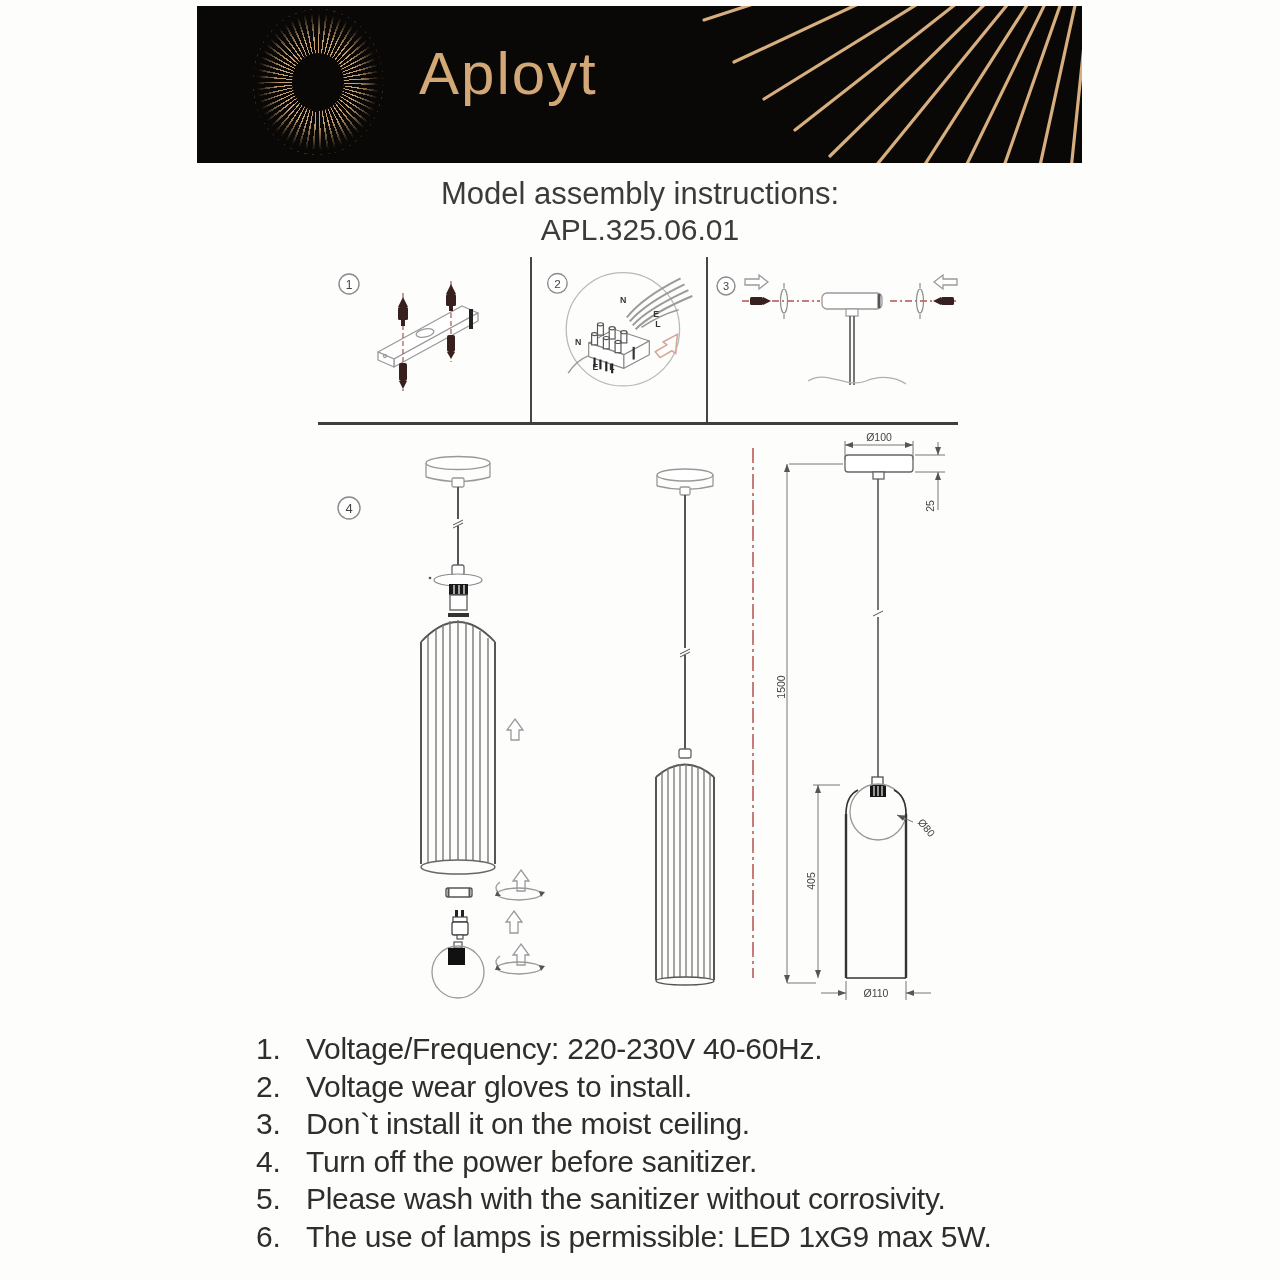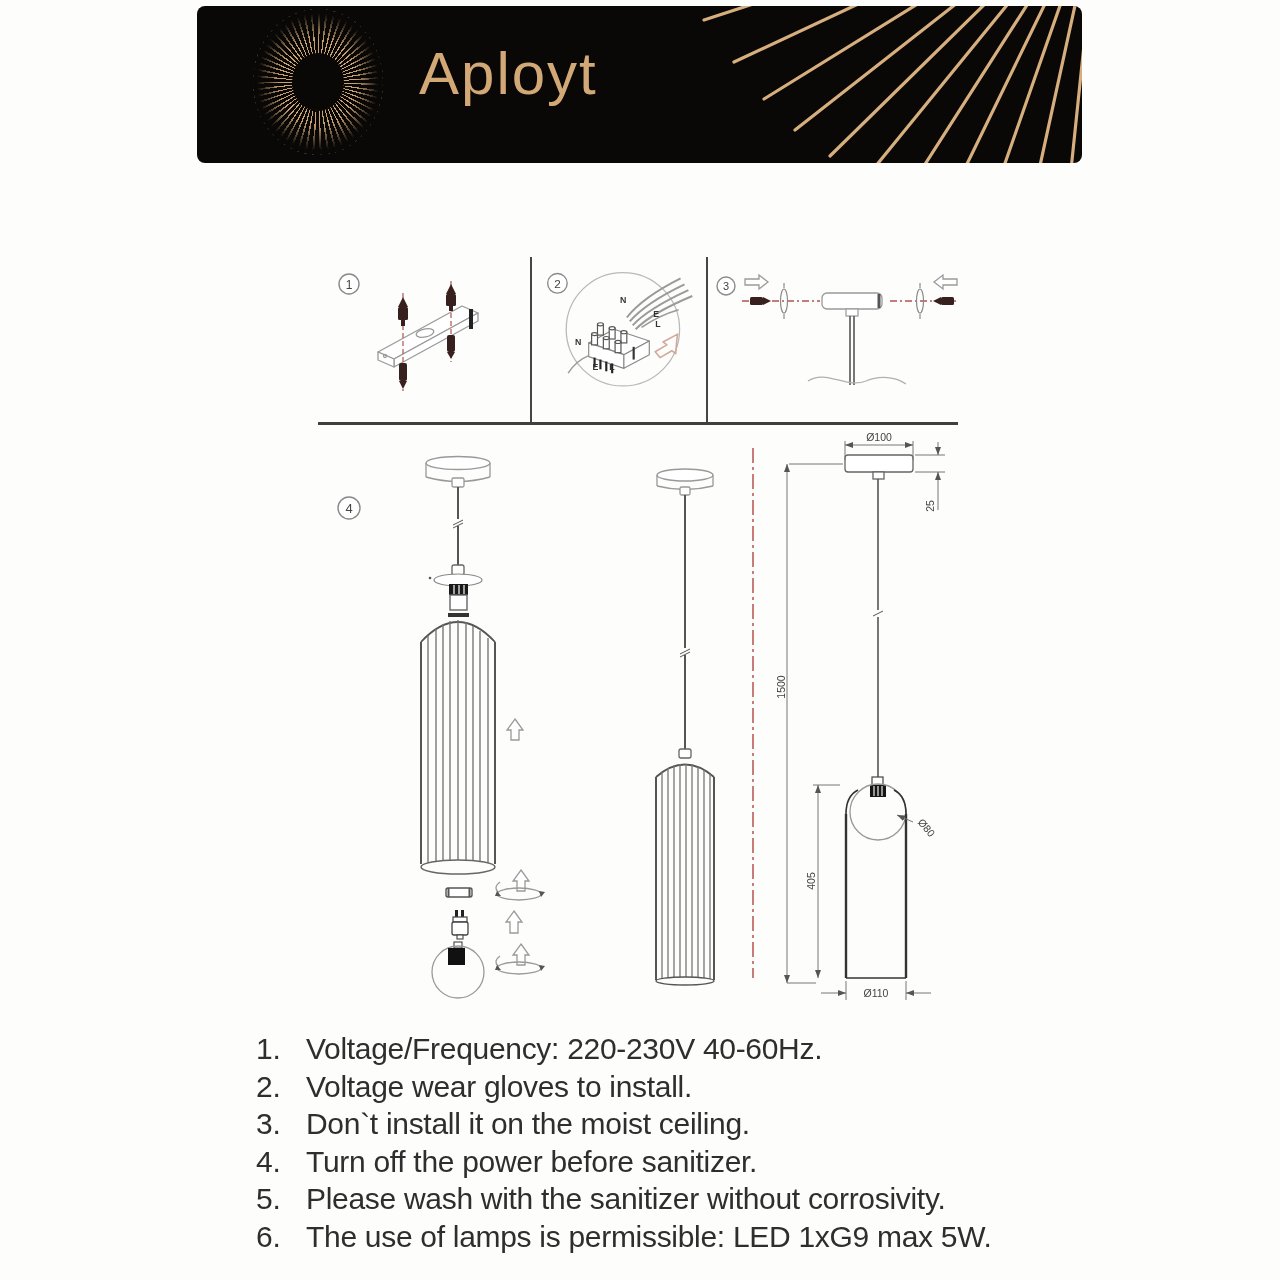--- a/index.html
+++ b/index.html
@@ -1,19 +1,19 @@
 <!DOCTYPE html>
 <html><head>
 <meta charset="utf-8">
 <style>
   html,body{margin:0;padding:0;background:#e8e8e8;}
   .page{position:relative;width:1280px;height:1280px;background:#fdfdfc;overflow:hidden;
         font-family:"Liberation Sans",sans-serif;margin:0 auto;}
   
-  .banner{position:absolute;left:197px;top:6px;width:885px;height:157px;background:#0a0806;overflow:hidden;border-radius:8px;}
+  .banner{position:absolute;left:197px;top:6px;width:885px;height:157px;background:#0a0806;overflow:hidden;}
   .sunburst{position:absolute;left:56px;top:3px;width:130px;height:146px;border-radius:50%;
             background:repeating-conic-gradient(rgba(216,174,122,.92) 0deg 1.8deg, rgba(10,8,6,0) 1.8deg 6.1deg);}
   .sunburst::before{content:"";position:absolute;inset:0;border-radius:50%;
             background:radial-gradient(closest-side, rgba(10,8,6,0) 0 58%, #0a0806 94%);}
   .sunburst::after{content:"";position:absolute;left:50%;top:50%;width:52px;height:58px;
             transform:translate(-50%,-50%);background:#0a0806;border-radius:50%;}
   .brand{position:absolute;left:222px;top:38px;font-size:60px;font-weight:400;letter-spacing:2px;
          color:#d2a876;line-height:1;}
   .rays{position:absolute;right:0;top:0;}
   
@@ -55,20 +55,24 @@
         <line x1="448" y1="-115" x2="214" y2="172"></line>
         <line x1="448" y1="-115" x2="254" y2="188"></line>
         <line x1="448" y1="-115" x2="295" y2="199"></line>
         <line x1="448" y1="-115" x2="336" y2="206"></line>
         <line x1="448" y1="-115" x2="377" y2="210"></line>
         <line x1="448" y1="-115" x2="414" y2="212"></line>
       </g>
     </svg>
   </header>
 
+  <div class="title-block">
+    <div class="title-l1">Model assembly instructions:</div>
+    <div class="title-l2">APL.325.06.01</div>
+  </div>
 
   <section class="steps-strip">
 
     <div class="panel p1">
       <svg viewBox="0 0 212 165">
         <g>
           <circle cx="31" cy="27" r="10" fill="#fff" stroke="#8a8a8a" stroke-width="1.4"></circle>
           <text x="31" y="31.5" text-anchor="middle" font-size="12" fill="#444">1</text>
         </g>
         <g stroke="#9a9a9a" fill="#fff" stroke-width="1.3" stroke-linejoin="round">

